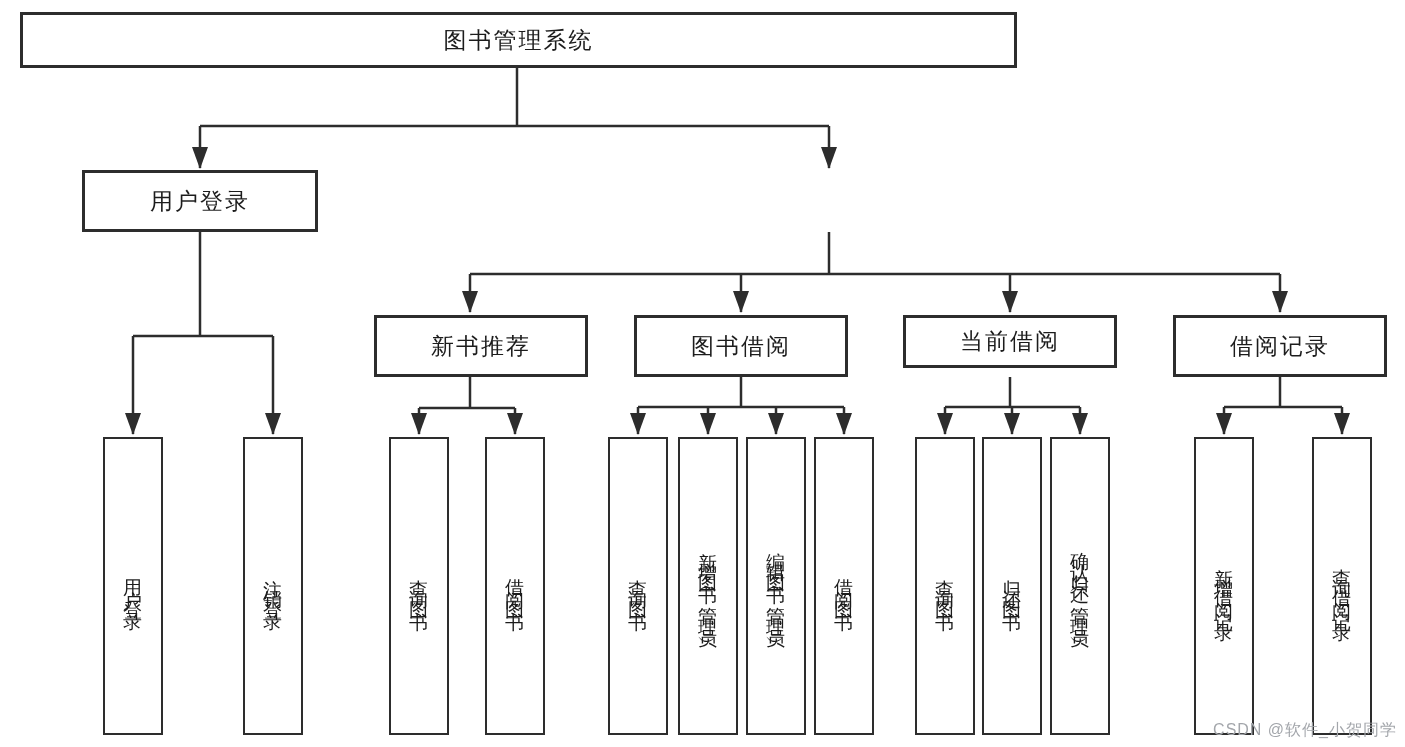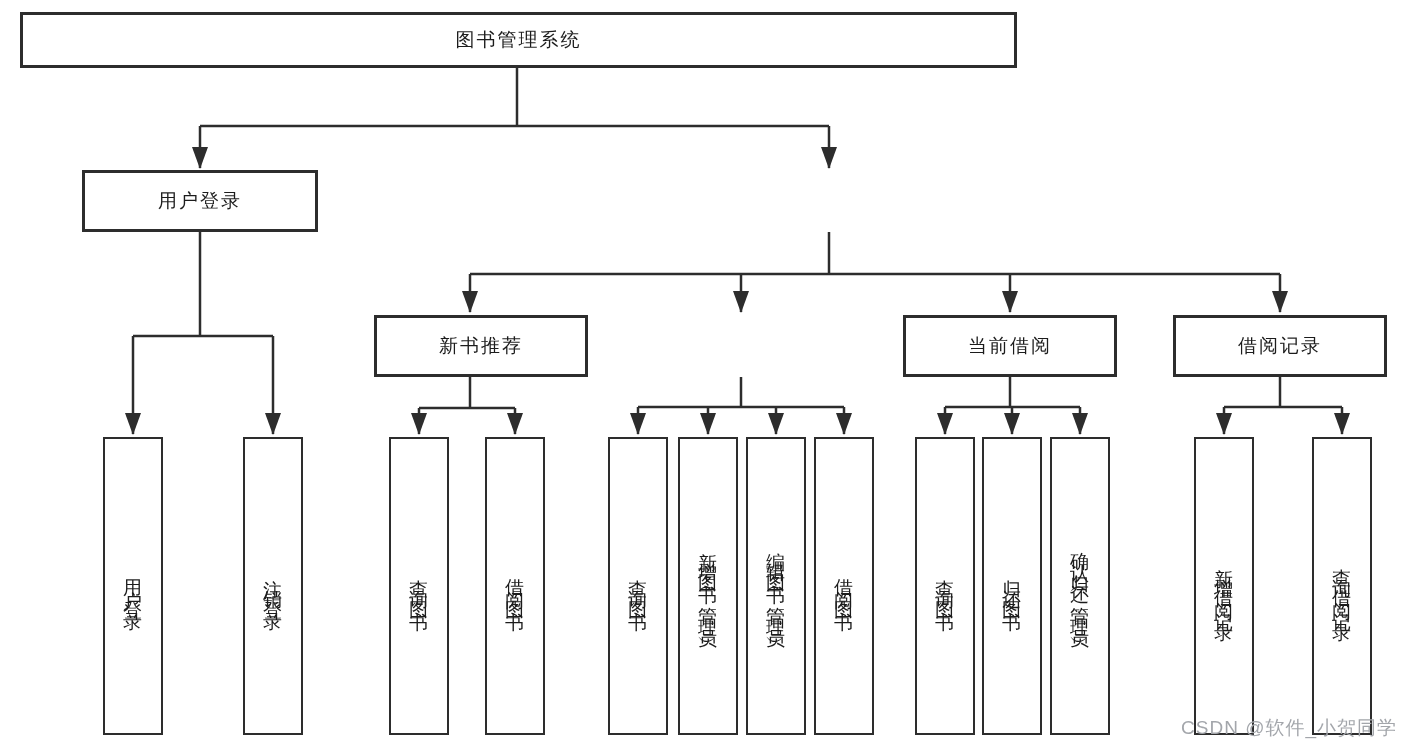--- a/index.html
+++ b/index.html
@@ -11,21 +11,21 @@
     overflow:hidden;
   }
   svg.connectors { position:absolute; left:0; top:0; width:1405px; height:747px; z-index:1; }
   .node {
     position:absolute;
     box-sizing:border-box;
     background:#ffffff;
     border:3px solid #2d2d2d;
     display:flex; align-items:center; justify-content:center;
     color:#1c1c1c;
-    font-size:19px;
+    font-size:23px;
     letter-spacing:2px;
     z-index:2;
     white-space:nowrap;
   }
   .node.h { border-width:3px; }
   .leaf {
     border-width:2.5px;
     writing-mode:vertical-rl;
     text-orientation:mixed;
     font-size:19px;
@@ -33,41 +33,41 @@
     line-height:1;
   }
   
   .n-root { left:20px;  top:12px;  width:997px; height:56px; }
   
   .n-l2-0 { left:82px;  top:170px; width:236px; height:62px; }
   .n-l2-1 { left:711px; top:170px; width:236px; height:62px; }
   
   .n-l3-0 { left:363px;  top:315px; width:214px; height:62px;margin-left:11px; }
   .n-l3-1 { left:634px;  top:315px; width:214px; height:62px; }
-  .n-l3-2 { left:903px;  top:315px; width:214px; height:62px; }
+  .n-l3-2 { left:903px;  top:315px; width:214px; height:53px; }
   .n-l3-3 { left:1173px; top:315px; width:214px; height:62px; }
   
   .leaf { top:437px; width:60px; height:298px; }
   .n-lf-0  { left:103px; }
   .n-lf-1  { left:243px; }
   .n-lf-2  { left:389px; }
   .n-lf-3  { left:485px; }
   .n-lf-4  { left:608px; }
   .n-lf-5  { left:678px; }
   .n-lf-6  { left:746px; }
   .n-lf-7  { left:814px; }
   .n-lf-8  { left:915px; }
   .n-lf-9  { left:982px; }
   .n-lf-10 { left:1050px; }
   .n-lf-11 { left:1194px; }
   .n-lf-12 { left:1312px; }
   .watermark {
     position:absolute;
     right:8px; bottom:6px;
-    font-size:19px;
+    font-size:16px;
     color:#a3a6ab;
     letter-spacing:1px;
     z-index:3;
     white-space:nowrap;
   }
 </style>
 </head>
 <body>
 
 <div class="stage">
@@ -120,20 +120,21 @@
       <path d="M1224 407 V434" marker-end="url(#arrow)"></path>
       <path d="M1342 407 V434" marker-end="url(#arrow)"></path>
     </g>
   </svg>
 
   <div class="node h n-root">图书管理系统</div>
 
   <div class="node h n-l2-0">用户登录</div>
 
   <div class="node h n-l3-0">新书推荐</div>
+  <div class="node h n-l3-1">图书借阅</div>
   <div class="node h n-l3-2">当前借阅</div>
   <div class="node h n-l3-3">借阅记录</div>
 
   <div class="node leaf n-lf-0">用户登录</div>
   <div class="node leaf n-lf-1">注销登录</div>
 
   <div class="node leaf n-lf-2">查询图书</div>
   <div class="node leaf n-lf-3">借阅图书</div>
 
   <div class="node leaf n-lf-4">查询图书</div>

